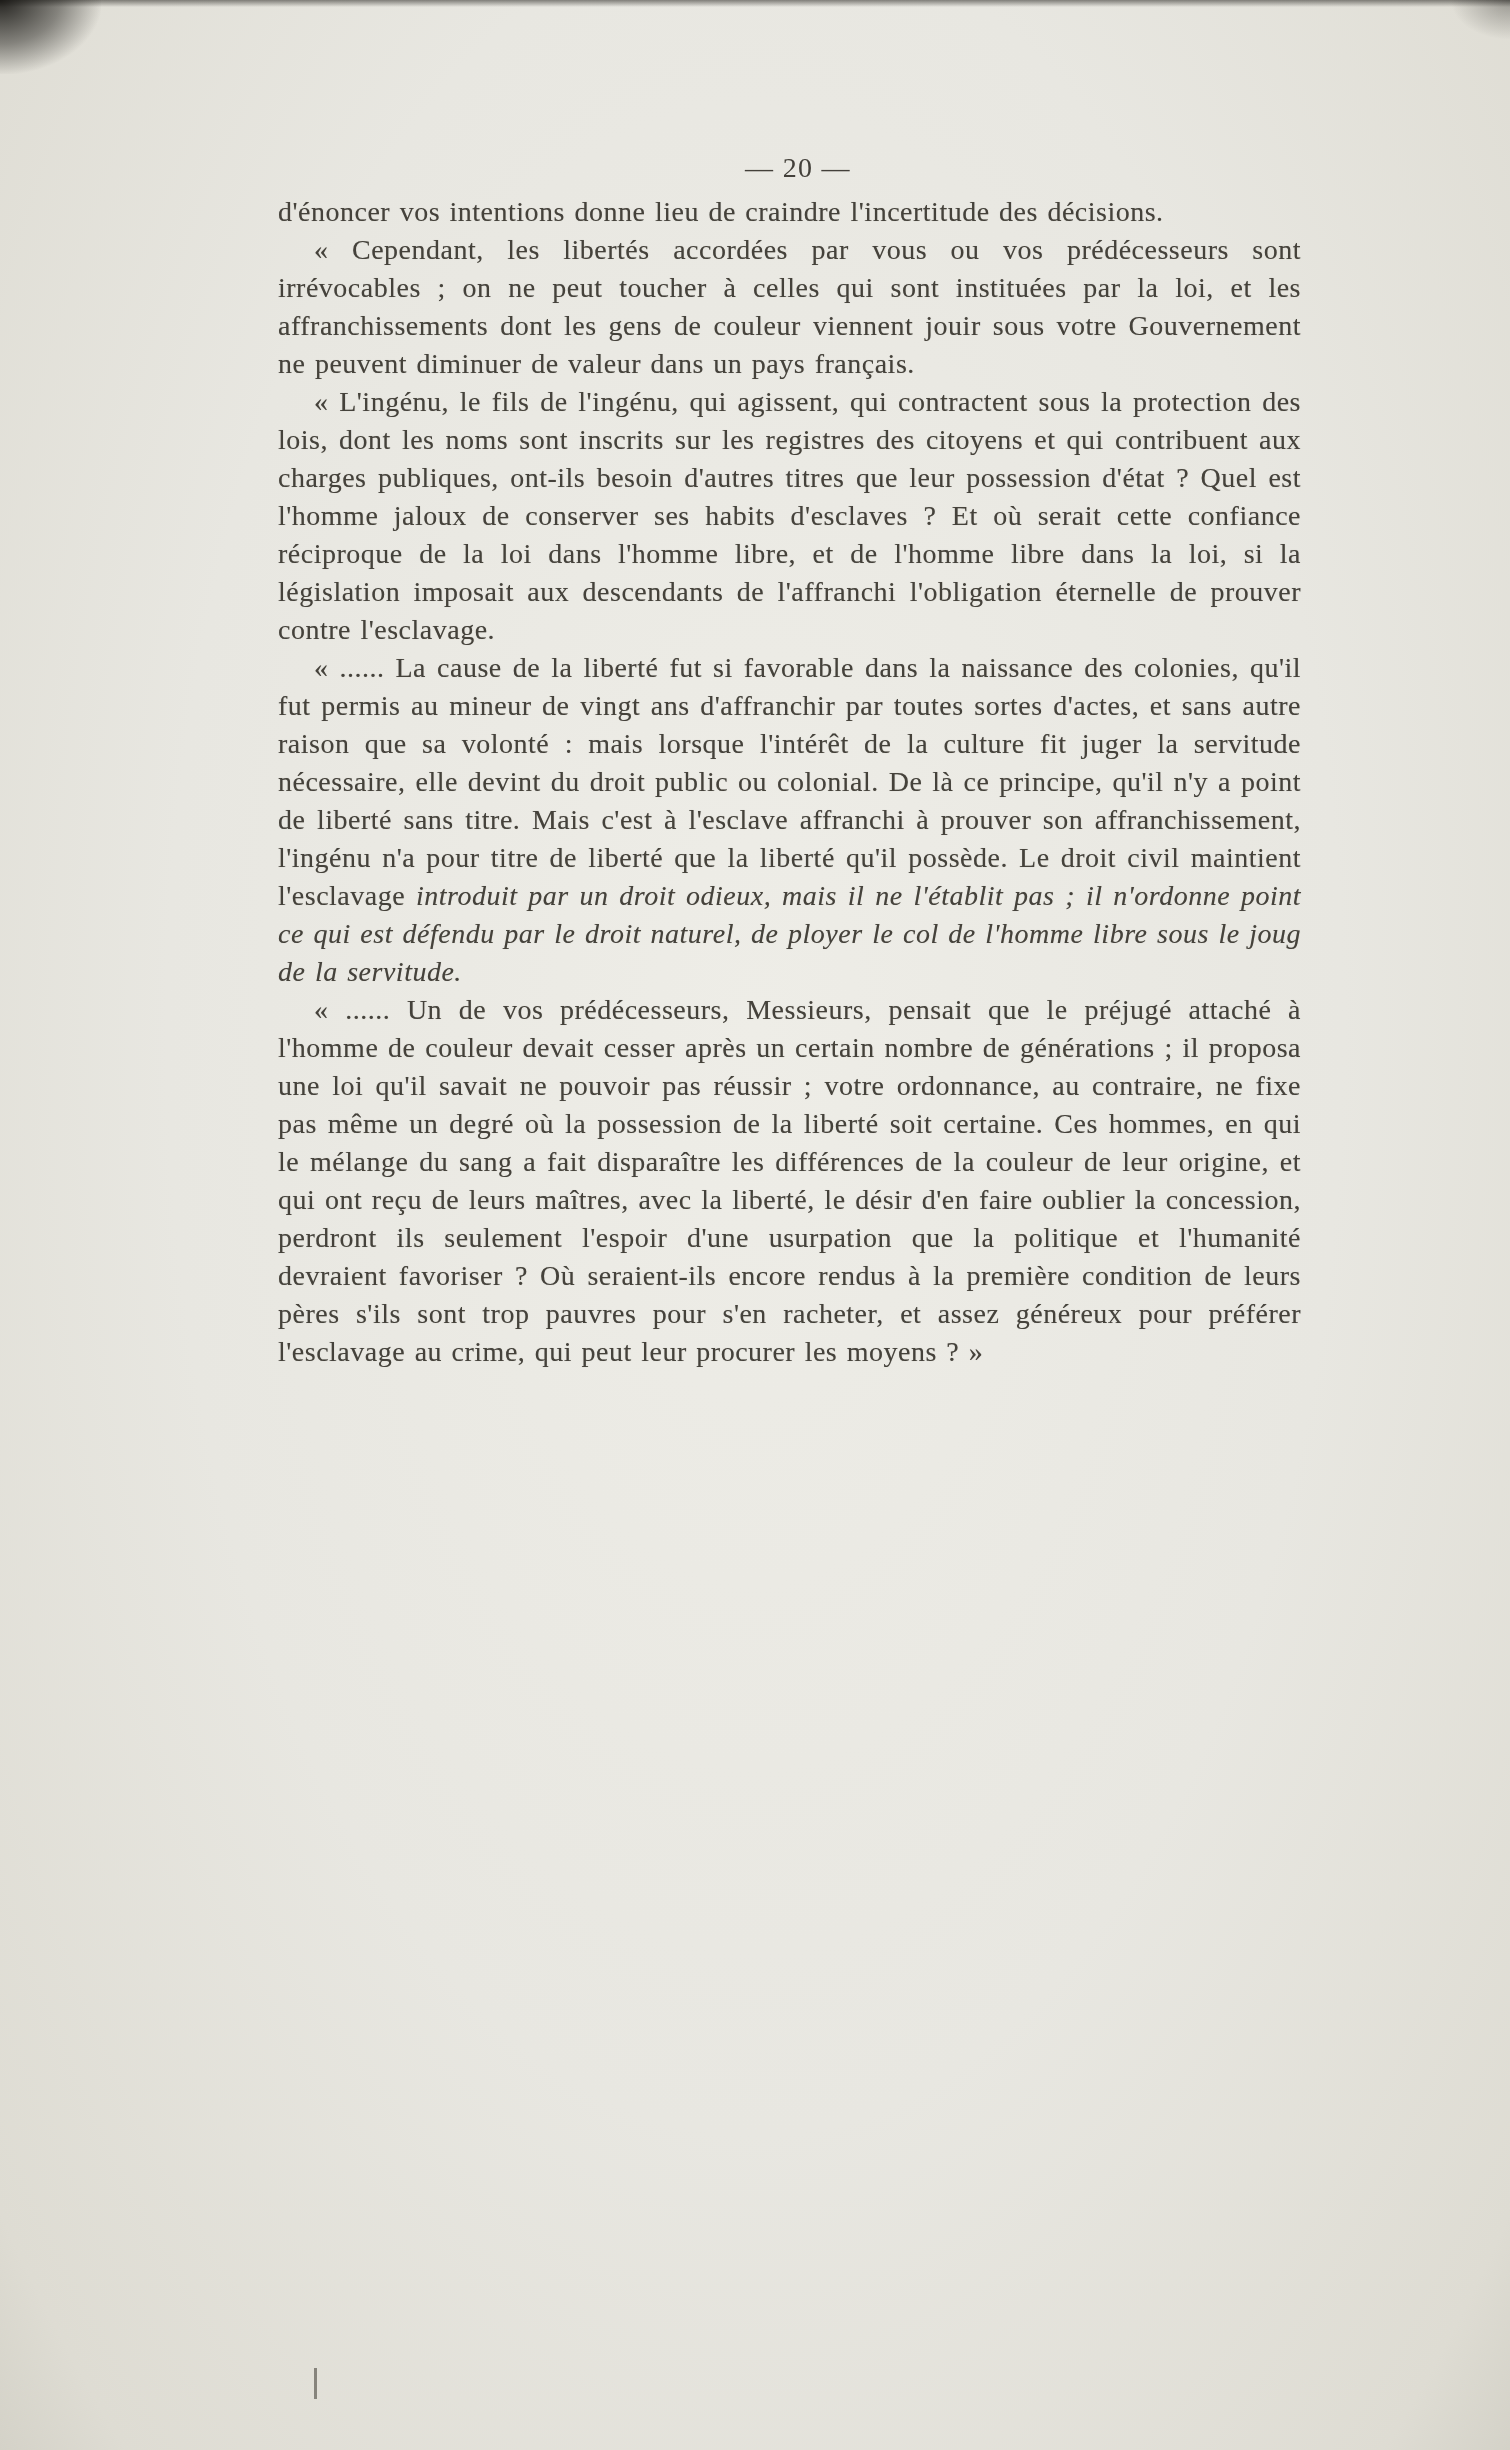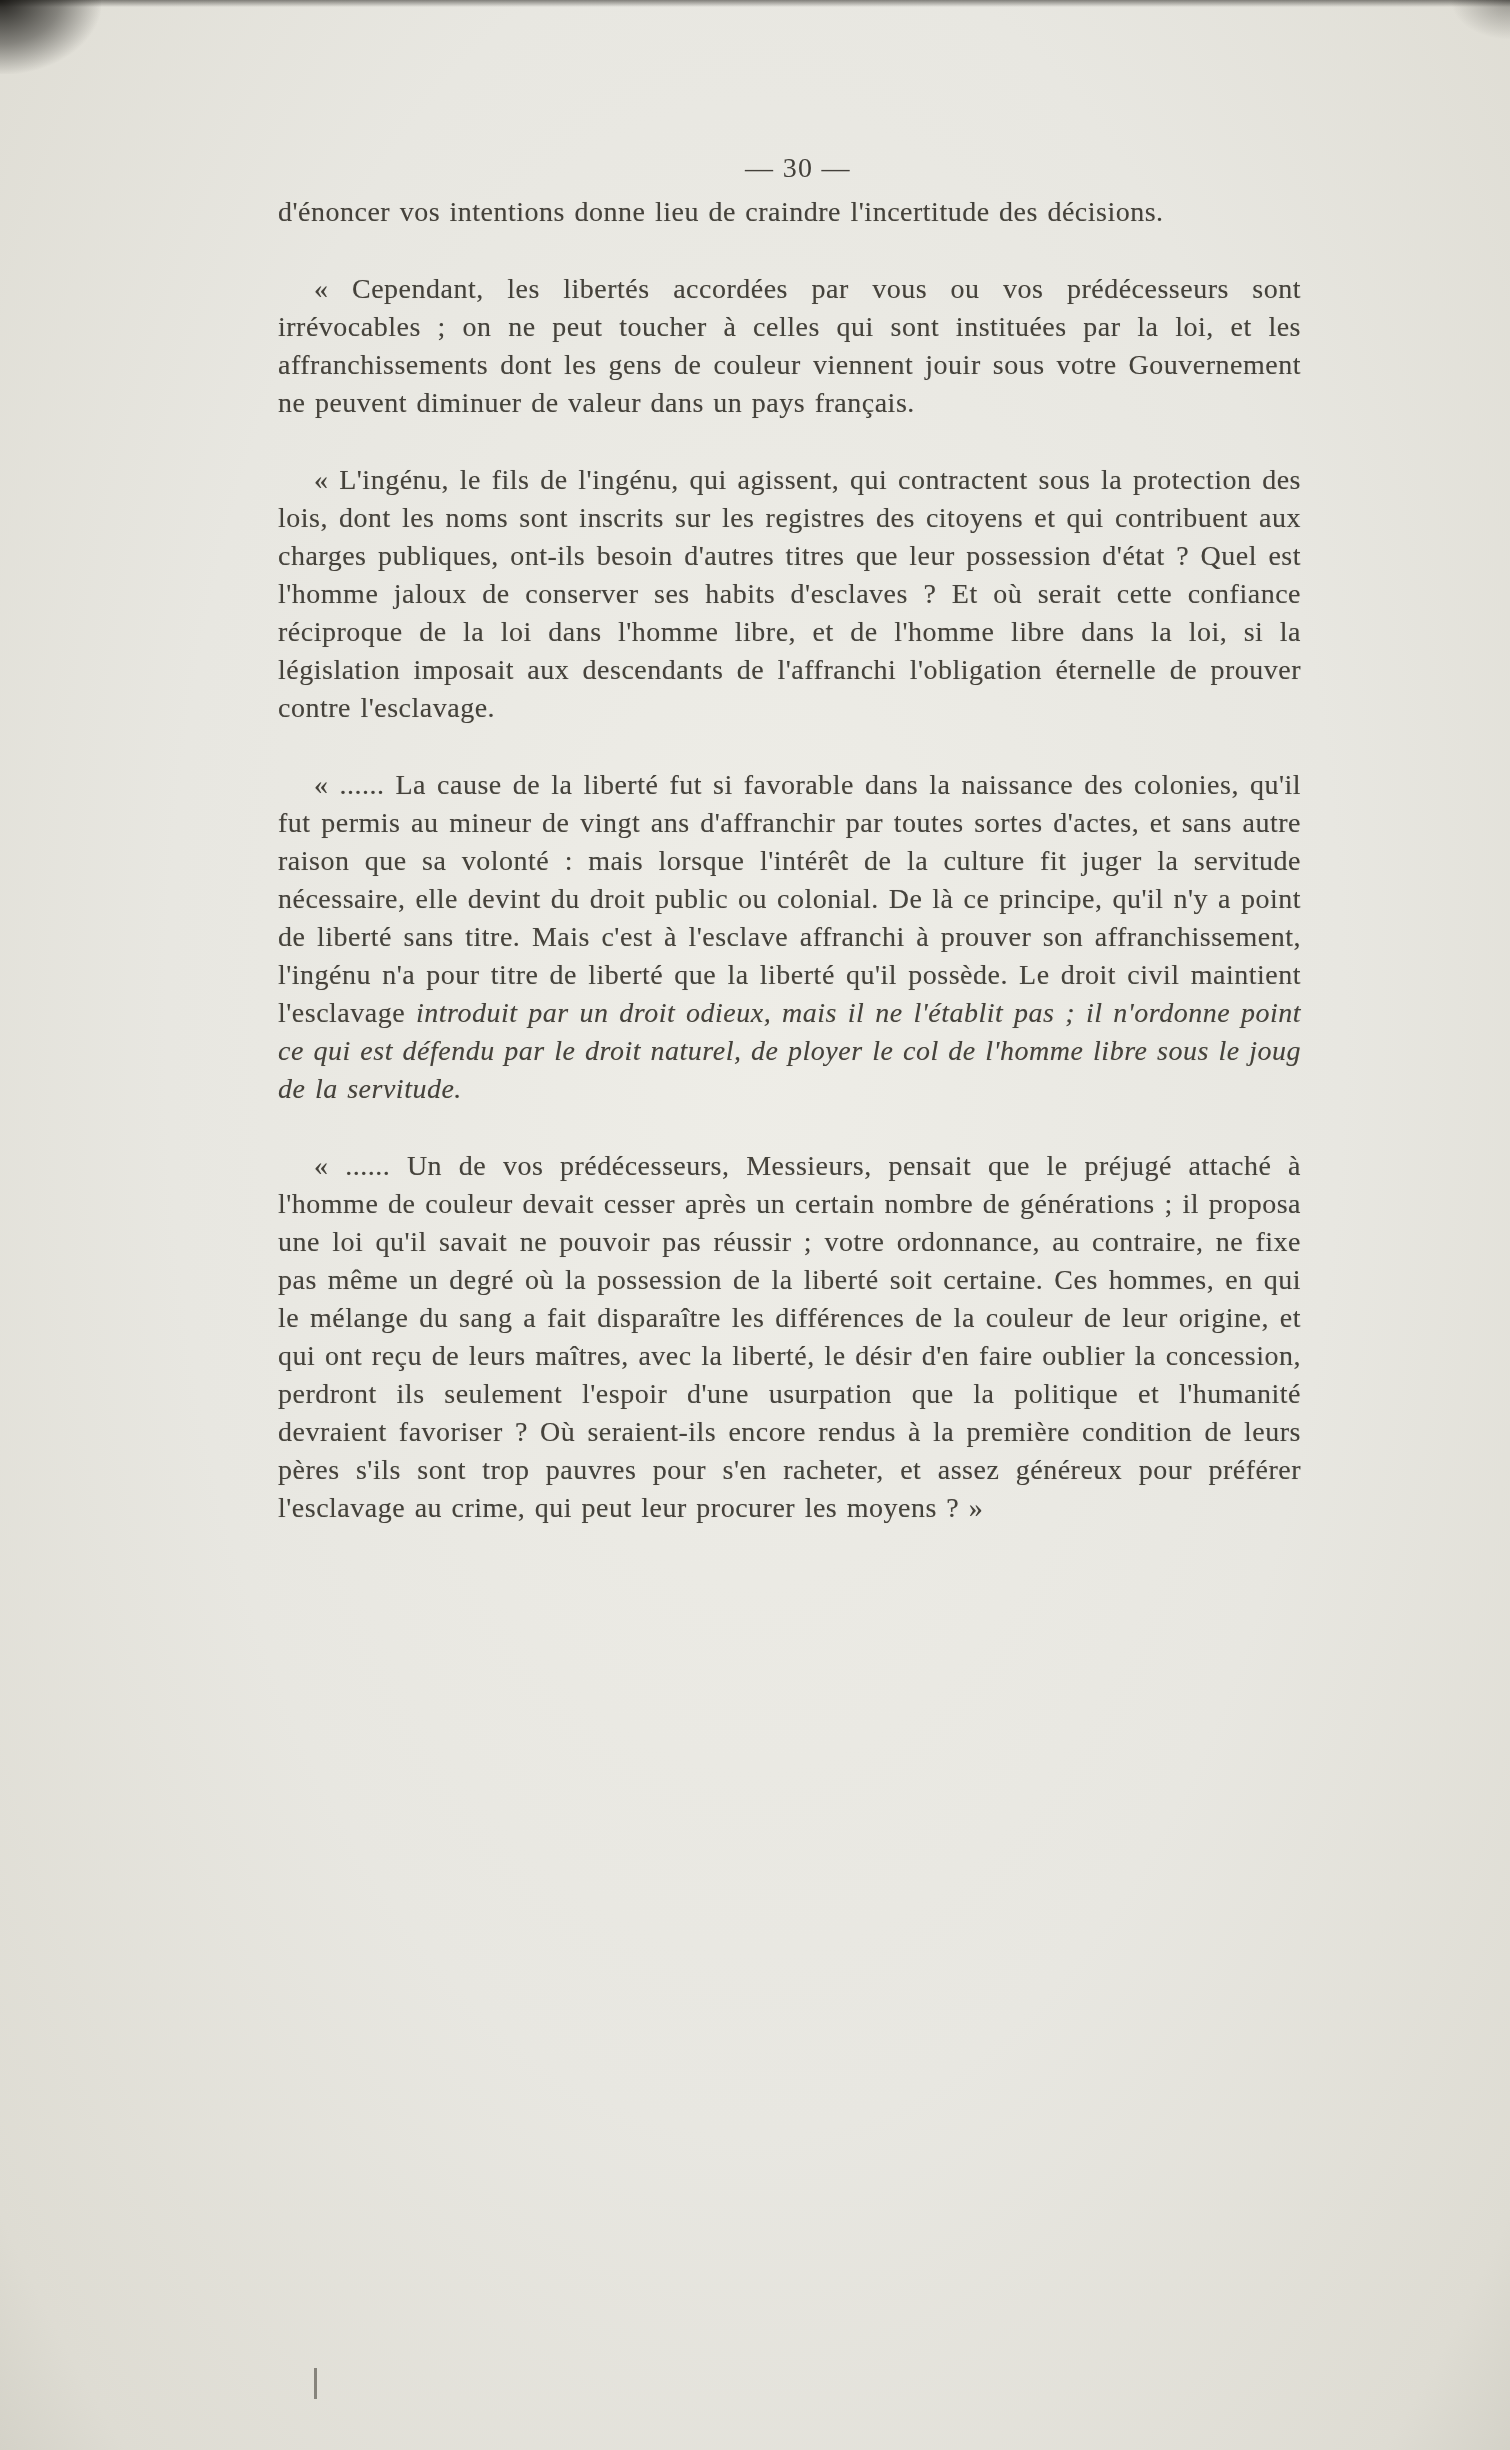--- a/index.html
+++ b/index.html
@@ -54,34 +54,33 @@
     hyphens: auto;
     -webkit-hyphens: auto;
     text-shadow: 0 0 0.7px rgba(69,66,59,0.35);
   }
   .text-block p {
     margin: 0;
     padding: 0;
   }
   .text-block p.indent {
     text-indent: 36px;
-    margin-top: 39px;
   }
   .it {
     font-style: italic;
   }
 </style>
 </head>
 <body>
 
 <div class="sheet">
   <div class="top-strip"></div>
   <div class="corner-tl"></div>
   <div class="corner-tr"></div>
-  <div class="page-number">— 30 —</div>
+  <div class="page-number">— 20 —</div>
   <div class="text-block">
       <p class=""><span>d'énoncer vos intentions donne lieu de craindre l'incertitude des décisions.</span></p>
       <p class="indent"><span>« Cependant, les libertés accordées par vous ou vos prédécesseurs sont irrévocables ; on ne peut toucher à celles qui sont instituées par la loi, et les affranchissements dont les gens de couleur viennent jouir sous votre Gouvernement ne peuvent diminuer de valeur dans un pays français.</span></p>
       <p class="indent"><span>« L'ingénu, le fils de l'ingénu, qui agissent, qui contractent sous la protection des lois, dont les noms sont inscrits sur les registres des citoyens et qui contribuent aux charges publiques, ont-ils besoin d'autres titres que leur possession d'état ? Quel est l'homme jaloux de conserver ses habits d'esclaves ? Et où serait cette confiance réciproque de la loi dans l'homme libre, et de l'homme libre dans la loi, si la législation imposait aux descendants de l'affranchi l'obligation éternelle de prouver contre l'esclavage.</span></p>
       <p class="indent"><span>« ...... La cause de la liberté fut si favorable dans la naissance des colonies, qu'il fut permis au mineur de vingt ans d'affranchir par toutes sortes d'actes, et sans autre raison que sa volonté : mais lorsque l'intérêt de la culture fit juger la servitude nécessaire, elle devint du droit public ou colonial. De là ce principe, qu'il n'y a point de liberté sans titre. Mais c'est à l'esclave affranchi à prouver son affranchissement, l'ingénu n'a pour titre de liberté que la liberté qu'il possède. Le droit civil maintient l'esclavage </span><span class="it">introduit par un droit odieux, mais il ne l'établit pas ; il n'ordonne point ce qui est défendu par le droit naturel, de ployer le col de l'homme libre sous le joug de la servitude.</span></p>
       <p class="indent"><span>« ...... Un de vos prédécesseurs, Messieurs, pensait que le préjugé attaché à l'homme de couleur devait cesser après un certain nombre de générations ; il proposa une loi qu'il savait ne pouvoir pas réussir ; votre ordonnance, au contraire, ne fixe pas même un degré où la possession de la liberté soit certaine. Ces hommes, en qui le mélange du sang a fait disparaître les différences de la couleur de leur origine, et qui ont reçu de leurs maîtres, avec la liberté, le désir d'en faire oublier la concession, perdront ils seulement l'espoir d'une usurpation que la politique et l'humanité devraient favoriser ? Où seraient-ils encore rendus à la première condition de leurs pères s'ils sont trop pauvres pour s'en racheter, et assez généreux pour préférer l'esclavage au crime, qui peut leur procurer les moyens ? »</span></p>
     </div>
   <div class="stray-mark"></div>
 </div>
 

